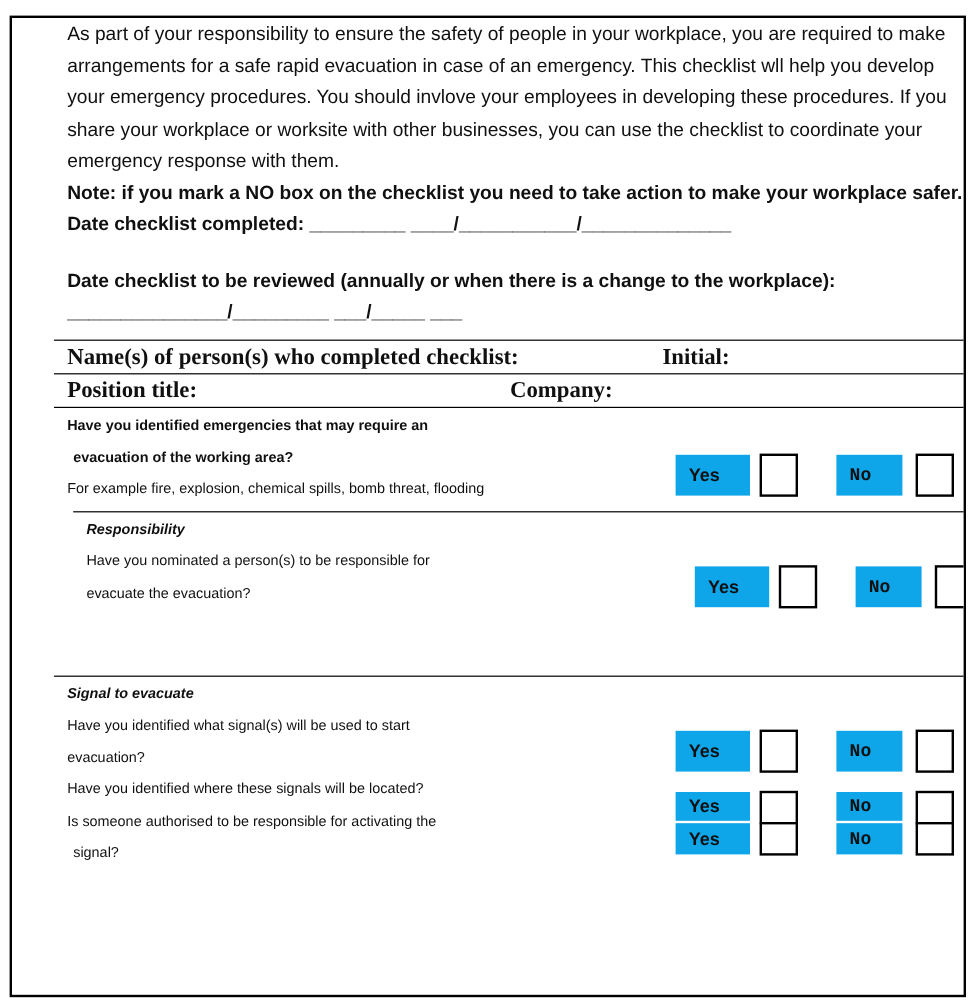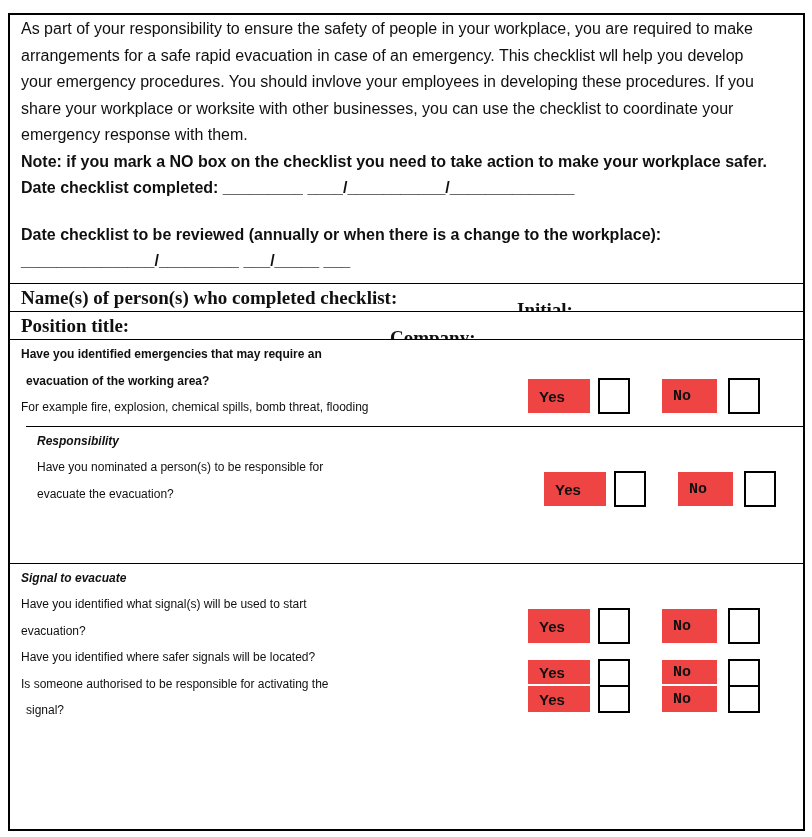--- a/index.html
+++ b/index.html
@@ -9,51 +9,52 @@
     font-family: "Liberation Sans", sans-serif;
     color: #101010;
     -webkit-font-smoothing: antialiased;
   }
   .doc {
     position: absolute; left: 8px; top: 13px;
     width: 797px; height: 818px;
     border: 2px solid #000;
     display: flex; flex-direction: column;
     background: #fff;
+    padding-left: 35px;
   }
   .row { position: relative; overflow: hidden; flex: none; }
   .row + .row { border-top: 1.5px solid #000; }
 
   
   .row.intro { height: 268px; padding: 1px 11px 0 11px; }
   .pline { line-height: 26.5px; font-size: 16px; white-space: nowrap; }
   .b { font-weight: bold; }
   .bi { font-weight: bold; font-style: italic; }
   .gap20 { height: 20px; }
 
   
   .row.idrow { height: 28px; padding-left: 11px; display: flex; align-items: center; font-size: 19px; font-family: Liberation Serif, serif; }
-  .abs { position: absolute; top: 12px; height: 100%; display: flex; align-items: center; text-align: right; }
+  .abs { position: absolute; top: 0; height: 100%; display: flex; align-items: center; text-align: right; }
   .at-initial { left: 507px; }
   .at-company { left: 380px; }
 
   
   .row.q1 { height: 87px; }
   .row.resp { height: 137px; margin-left: 16px; }
   .row.signal { flex: 1; }
   .qtext { padding: 1px 0 0 11px; }
   .signal .qtext, .resp .qtext { padding-top: 0.5px; }
   .qtext p { line-height: 26.5px; font-size: 12px; white-space: nowrap; }
   .ind { padding-left: 5px; }
 
   
   .ag { position: absolute; left: 518px; width: 232px; height: 36px; }
   .albl {
     position: absolute; top: 1px; height: 34px;
-    background: #ef4444;
+    background: #0ea5e9;
     font-size: 15px; font-weight: bold;
     display: flex; align-items: center; padding-left: 11px;
   }
   .albl.yes { left: 0; width: 62px; }
   .albl.no  { left: 134px; width: 55px; font-family: Liberation Mono, monospace; }
   .cbx {
     position: absolute; top: 0; width: 32px; height: 36px;
     border: 2px solid #000; background: #fff;
   }
   .cbx.cy { left: 70px; } .cbx.cn { left: 200px; }
@@ -119,21 +120,21 @@
       <span class="albl no">No</span>
       <span class="cbx cn"></span>
     </div>
   </section>
 
   <section class="row signal">
     <div class="qtext">
       <p class="bi">Signal to evacuate</p>
       <p>Have you identified what signal(s) will be used to start</p>
       <p>evacuation?</p>
-      <p>Have you identified where safer signals will be located?</p>
+      <p>Have you identified where these signals will be located?</p>
       <p>Is someone authorised to be responsible for activating the</p>
       <p class="ind">signal?</p>
     </div>
     <div class="ag" style="top:44px">
       <span class="albl yes">Yes</span>
       <span class="cbx cy"></span>
       <span class="albl no">No</span>
       <span class="cbx cn"></span>
     </div>
     <div class="ag stacked" style="top:95px">

